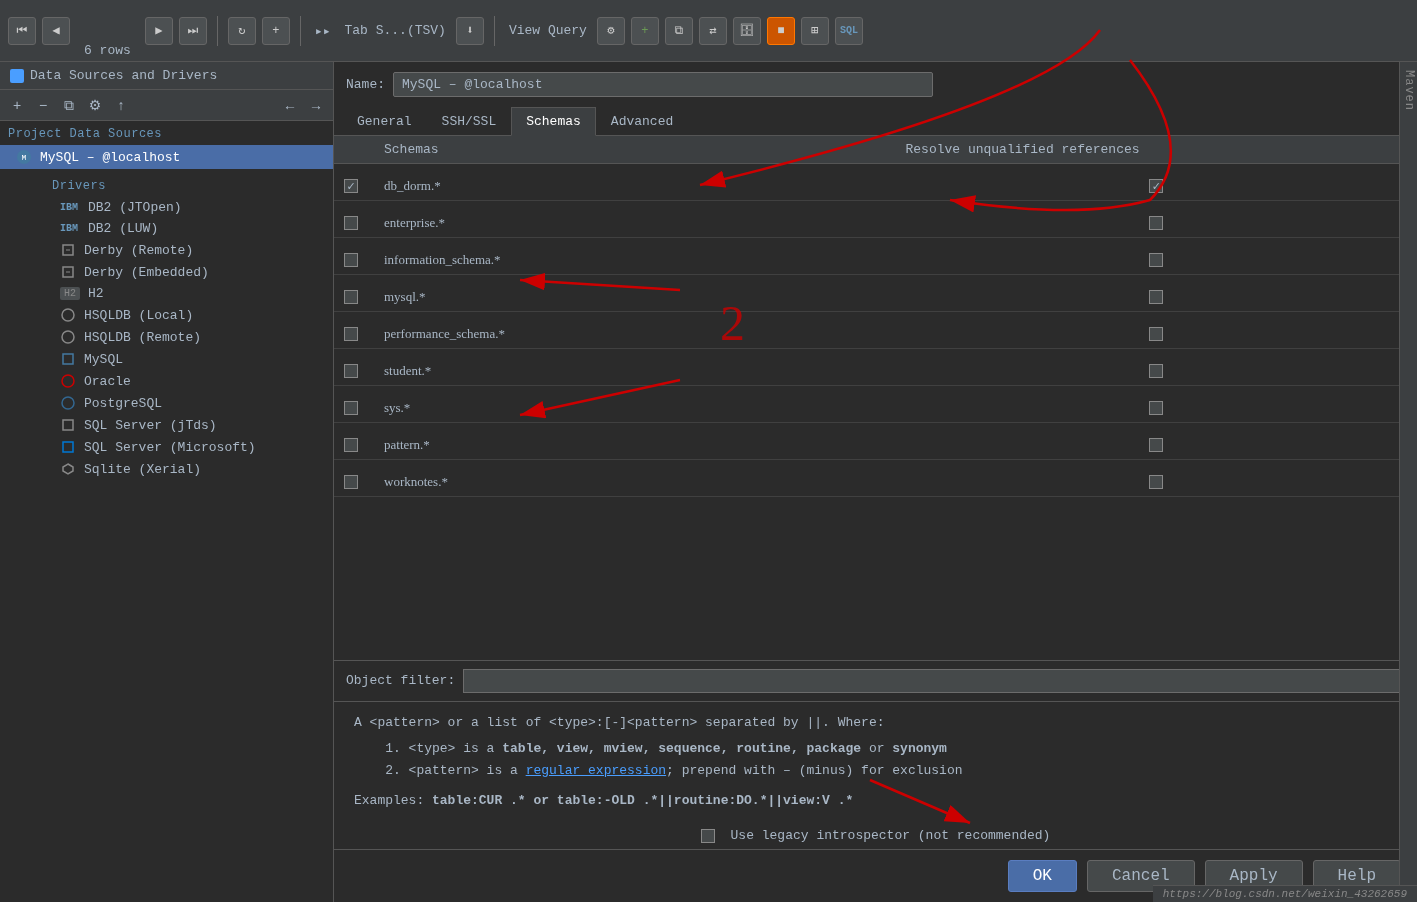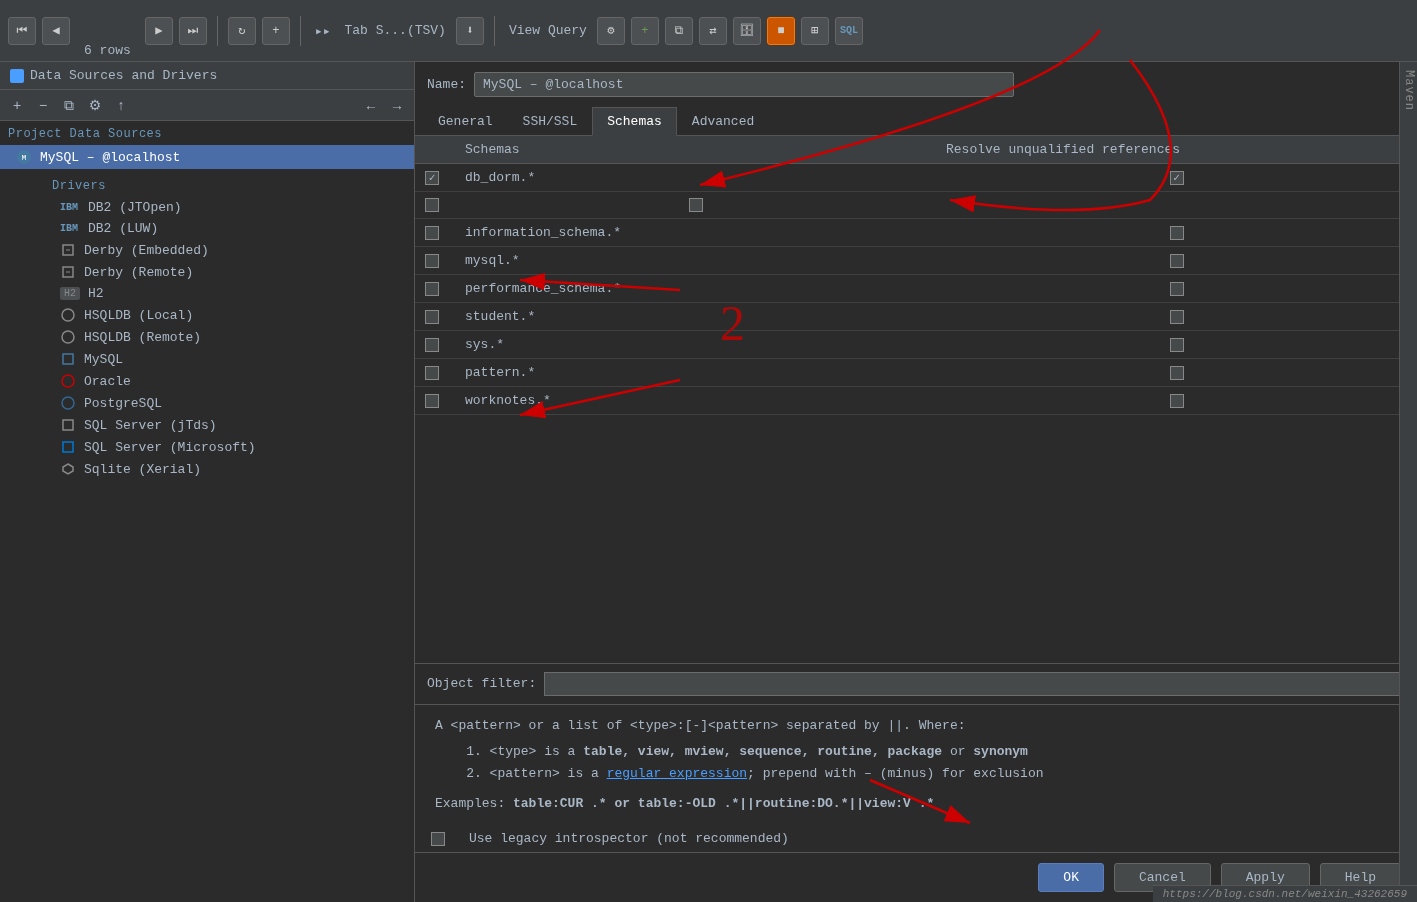--- a/index.html
+++ b/index.html
@@ -53,21 +53,21 @@
     }
 
     
     .main-layout {
       display: flex;
       height: calc(902px - 62px);
     }
 
     
     .sidebar {
-      width: 415px;
+      width: 334px;
       background: #2b2b2b;
       border-right: 1px solid #555;
       display: flex;
       flex-direction: column;
     }
 
     
     .dialog-titlebar {
       background: #3c3f41;
       border-bottom: 1px solid #555;
@@ -210,24 +210,25 @@
       font-family: 'Courier New', monospace;
     }
     .schema-row {
       display: grid;
       grid-template-columns: 40px 1fr 1fr;
       border-bottom: 1px solid #404040;
     }
     .schema-cell {
       padding: 6px 10px;
       font-size: 13px;
-      font-family: Liberation Mono, monospace;
-      color: #a9b7c6;
-      display: flex;
-      align-items: center;
+      font-family: Liberation Serif, serif;
+      color: #a9b7c6;
+      display: flex;
+      align-items: center;
+      margin-top: 8px;
     }
     .schema-checkbox {
       width: 14px; height: 14px;
       border: 1px solid #888;
       background: #45494a;
       display: flex; align-items: center; justify-content: center;
       cursor: pointer;
     }
     .schema-checkbox.checked {
       background: #45494a;
@@ -270,22 +271,23 @@
     }
     .help-text .link {
       color: #4a9eff;
       text-decoration: underline;
     }
 
     
     .legacy-row {
       display: flex;
       align-items: center;
-      gap: 24px;
+      gap: 16px;
       padding: 6px 16px;
+      justify-content: center;
     }
     .legacy-checkbox {
       width: 14px; height: 14px;
       border: 1px solid #888;
       background: #45494a;
       display: flex; align-items: center; justify-content: center;
       cursor: pointer;
       flex-shrink: 0;
     }
 
@@ -294,21 +296,21 @@
       display: flex;
       justify-content: flex-end;
       align-items: center;
       padding: 10px 16px;
       gap: 10px;
       border-top: 1px solid #555;
       background: #2b2b2b;
     }
     .btn {
       padding: 6px 24px;
-      font-size: 13px;
+      font-size: 16px;
       font-family: 'Courier New', monospace;
       cursor: pointer;
       border-radius: 3px;
       border: 1px solid #666;
     }
     .btn-ok {
       background: #4a6da7;
       color: #fff;
       border-color: #5a7dc0;
     }
@@ -472,30 +474,30 @@
         <span class="ibm-badge">IBM</span>
         <span>DB2 (LUW)</span>
       </div>
       <div class="driver-item">
         <div class="sidebar-item-icon">
           <svg width="14" height="14">
               <path d="M2 2 L12 2 L12 12 L2 12 Z" fill="none" stroke="#888" stroke-width="1.5"></path>
               <path d="M5 7 L9 7" stroke="#888" stroke-width="1"></path>
             </svg>
         </div>
-        <span>Derby (Embedded)</span>
+        <span>Derby (Remote)</span>
       </div>
       <div class="driver-item">
         <div class="sidebar-item-icon">
           <svg width="14" height="14">
               <path d="M2 2 L12 2 L12 12 L2 12 Z" fill="none" stroke="#888" stroke-width="1.5"></path>
               <path d="M5 7 L9 7" stroke="#888" stroke-width="1"></path>
             </svg>
         </div>
-        <span>Derby (Remote)</span>
+        <span>Derby (Embedded)</span>
       </div>
       <div class="driver-item">
         <span class="driver-badge">H2</span>
         <span>H2</span>
       </div>
       <div class="driver-item">
         <div class="sidebar-item-icon">
           <svg width="14" height="14">
               <circle cx="7" cy="7" r="6" fill="none" stroke="#888" stroke-width="1.5"></circle>
             </svg>
@@ -589,20 +591,21 @@
         <div class="schema-cell">db_dorm.*</div>
         <div class="schema-cell" style="justify-content:center;">
           <div class="schema-checkbox checked"></div>
         </div>
       </div>
 
       <div class="schema-row">
         <div class="schema-cell">
           <div class="schema-checkbox"></div>
         </div>
+        <div class="schema-cell">enterprise.*</div>
         <div class="schema-cell" style="justify-content:center;">
           <div class="schema-checkbox"></div>
         </div>
       </div>
 
       <div class="schema-row">
         <div class="schema-cell">
           <div class="schema-checkbox"></div>
         </div>
         <div class="schema-cell">information_schema.*</div>

